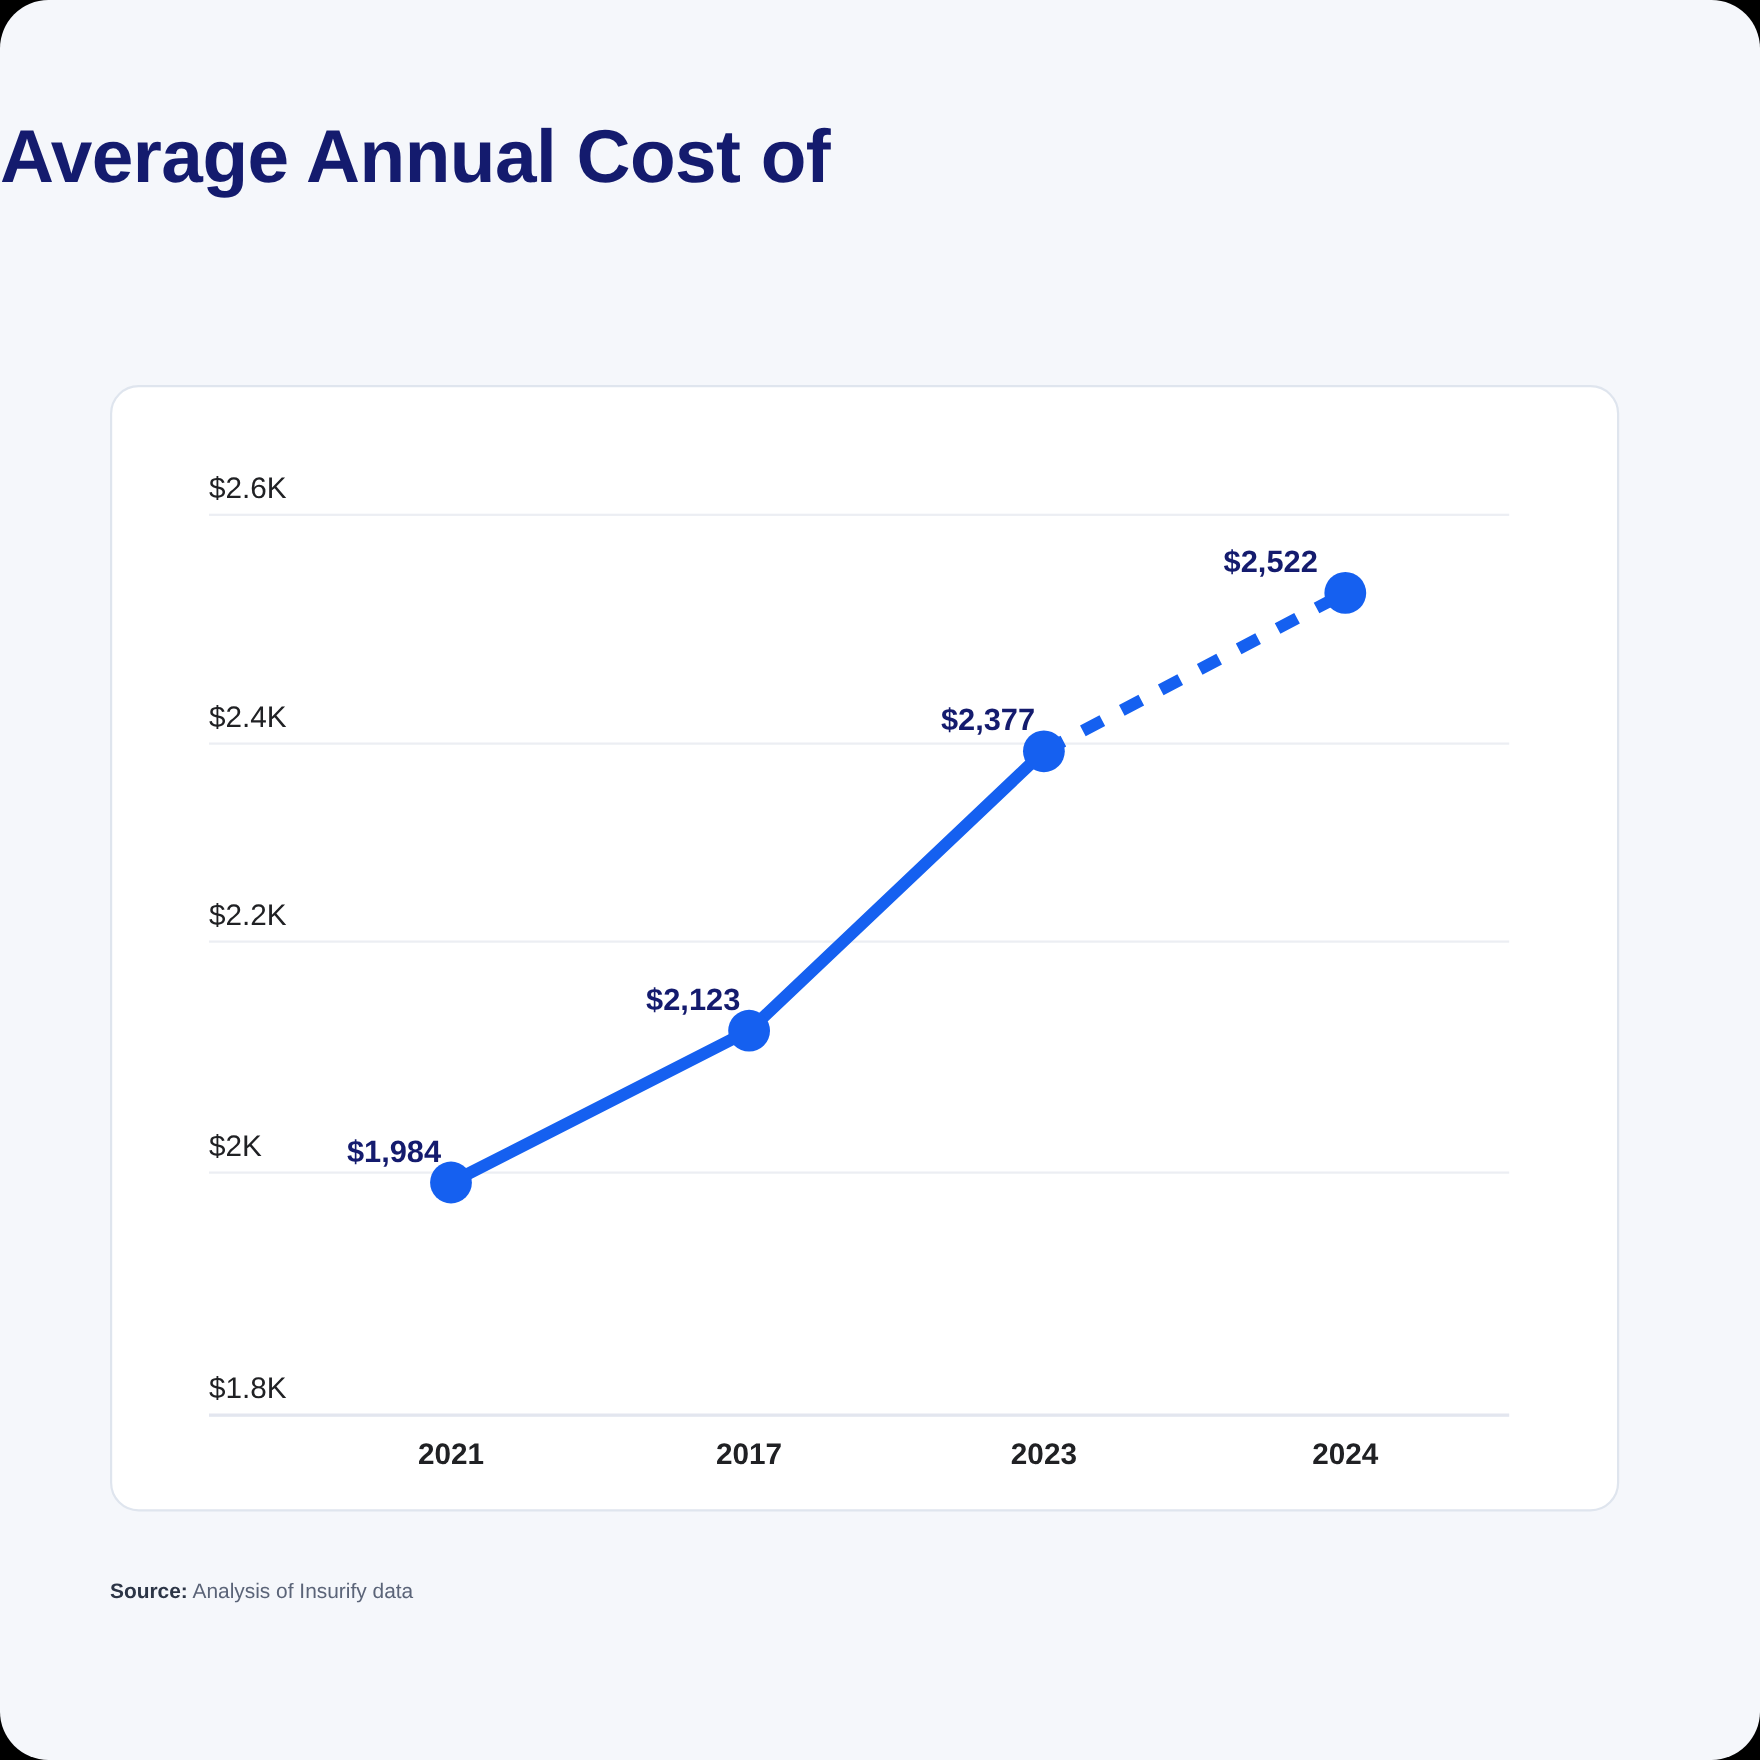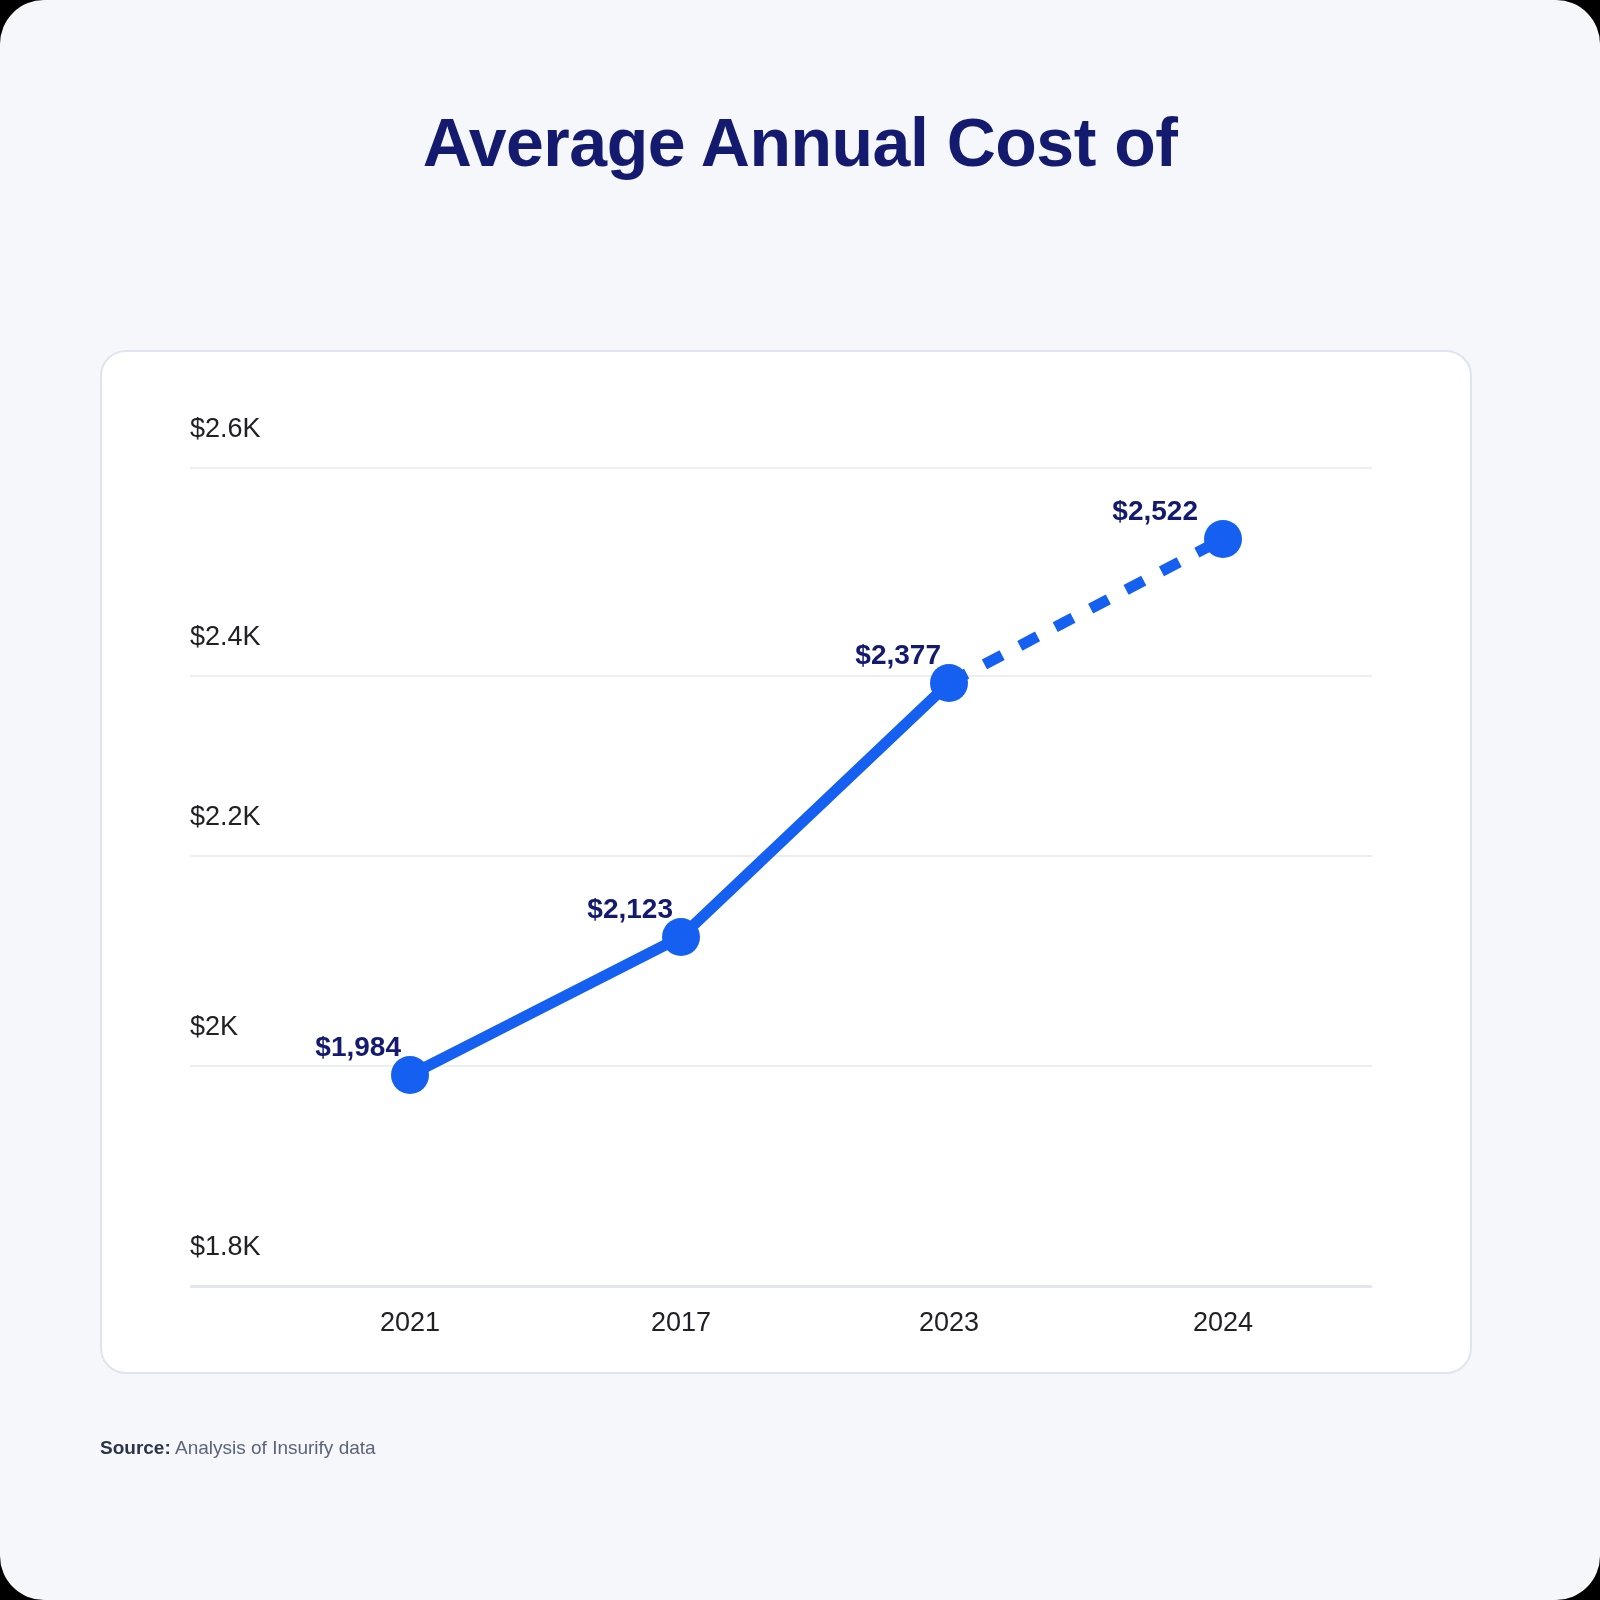--- a/index.html
+++ b/index.html
@@ -19,21 +19,21 @@
     border-radius: 44px;
     overflow: hidden;
   }
 
   
   #title {
     position: absolute;
     left: 0;
     top: 96px;
     width: 1600px;
-    text-align: center;
+    text-align: left;
     color: #141b6e;
     font-size: 68px;
     font-weight: 700;
     line-height: 1.38;
     letter-spacing: -0.5px;
     font-family: "Liberation Sans", sans-serif;
   }
   #title .tline { display: block; }
 
   
@@ -66,35 +66,35 @@
   }
   .gridline.axis-bottom {
     background: #e3e6ef;
     height: 3px;
   }
 
   .ylabel {
     position: absolute;
     left: 88px;
     transform: translate(0, -100%);
-    padding-bottom: 23px;
+    padding-bottom: 7px;
     color: #202124;
     font-size: 27px;
     font-weight: 400;
     white-space: nowrap;
     font-family: "Liberation Sans", sans-serif;
   }
 
   .xlabel {
     position: absolute;
     top: 955px;
     transform: translateX(-50%);
     color: #202124;
     font-size: 27px;
-    font-weight: 400;
+    font-weight: 700;
     white-space: nowrap;
     font-family: "Liberation Sans", sans-serif;
   }
 
   #series-svg {
     position: absolute;
     left: 0; top: 0;
     width: 1372px;
     height: 1024px;
     overflow: visible;

